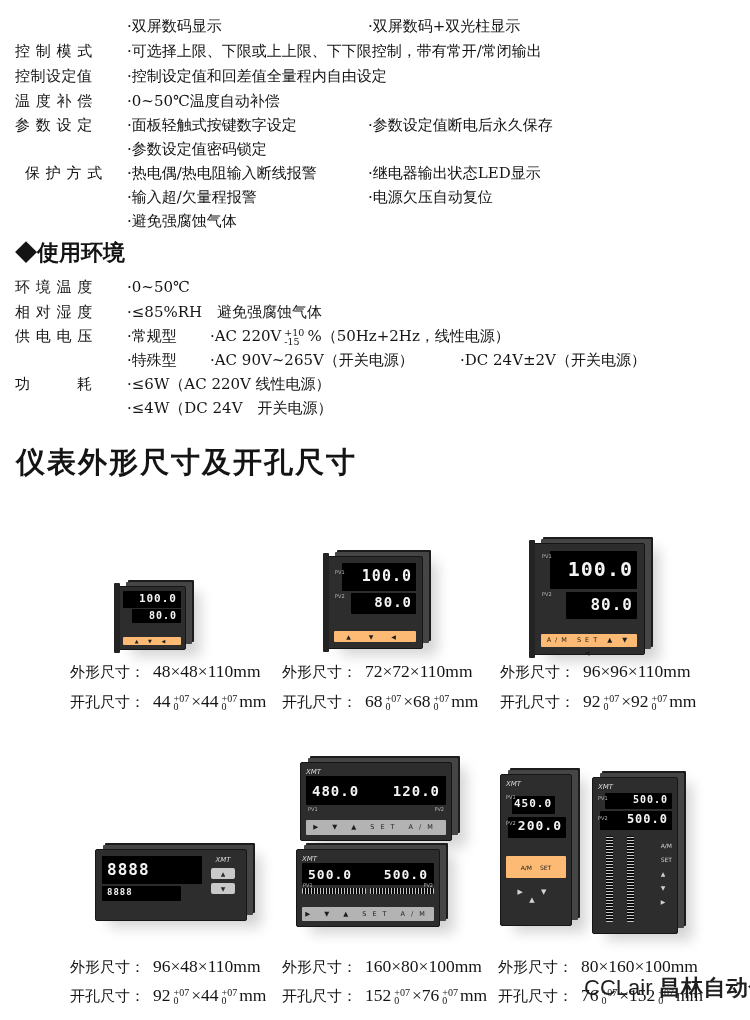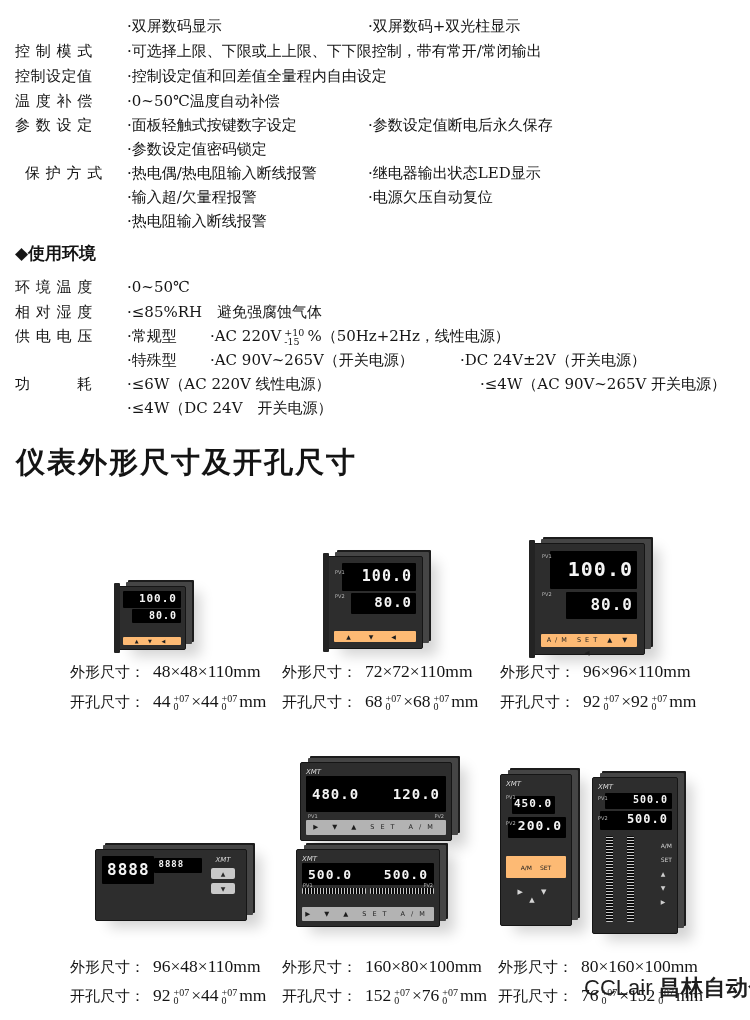--- a/index.html
+++ b/index.html
@@ -1,20 +1,20 @@
 <!DOCTYPE html>
 <html><head>
 <meta charset="utf-8">
 <style>
   html,body{margin:0;padding:0;background:#fff;}
   .page{position:relative;width:750px;height:1020px;background:#ffffff;overflow:hidden;
         font-family:"DejaVu Serif","Liberation Serif",serif;color:#141414;}
   .t{position:absolute;font-size:15px;line-height:20px;white-space:nowrap;}
   .lbl{letter-spacing:.5px;}
-  .envhead{font-size:17px;font-weight:bold;}
+  .envhead{font-size:22px;font-weight:bold;font-family:Liberation Serif, serif;}
   .mainhead{font-size:29px;font-weight:800;letter-spacing:2px;
             font-family:"DejaVu Sans","Liberation Sans",sans-serif;}
   
   .tol{display:inline-block;vertical-align:-3px;margin:0 2px 0 3px;}
   .tol i{display:block;font-style:normal;font-size:10px;line-height:8px;
          font-family:"Liberation Serif",serif;color:#141414;}
   .ptol{display:inline-block;vertical-align:-4px;margin:0 3px;}
   .ptol i{display:block;font-style:normal;font-size:9.5px;line-height:9px;}
   .caplbl{font-size:15px;margin-right:8px;text-align:center;}
   .dimval{font-family:"Liberation Serif","DejaVu Serif",serif;font-size:17.5px;}
@@ -65,21 +65,21 @@
   <div class="t lbl" style="left:15px;top:115px">参 数 设 定</div>
   <div class="t" style="left:127px;top:115px">·面板轻触式按键数字设定</div>
   <div class="t" style="left:368px;top:115px">·参数设定值断电后永久保存</div>
   <div class="t" style="left:127px;top:139px">·参数设定值密码锁定</div>
 
   <div class="t lbl" style="left:25px;top:163px">保 护 方 式</div>
   <div class="t" style="left:127px;top:163px">·热电偶/热电阻输入断线报警</div>
   <div class="t" style="left:368px;top:163px">·继电器输出状态LED显示</div>
   <div class="t" style="left:127px;top:187px">·输入超/欠量程报警</div>
   <div class="t" style="left:368px;top:187px">·电源欠压自动复位</div>
-  <div class="t" style="left:127px;top:211px">·热电阻输入断线报警</div>
+  <div class="t" style="left:127px;top:211px">·避免强腐蚀气体</div>
 
   <div class="t envhead" style="left:15px;top:243px">
     <span>◆</span><span>使用环境</span>
   </div>
 
   <div class="t lbl" style="left:15px;top:277px">环 境 温 度</div>
   <div class="t" style="left:127px;top:277px">·0~50℃</div>
 
   <div class="t lbl" style="left:15px;top:302px">相 对 湿 度</div>
   <div class="t" style="left:127px;top:302px">·≤85%RH　避免强腐蚀气体</div>
@@ -88,21 +88,20 @@
   <div class="t" style="left:127px;top:326px">·常规型</div>
   <div class="t" style="left:210px;top:326px">
     <span>·AC 220V</span><span class="ptol"><i>+10</i><i>-15</i></span><span>%（50Hz+2Hz，线性电源）</span>
   </div>
   <div class="t" style="left:127px;top:350px">·特殊型</div>
   <div class="t" style="left:210px;top:350px">·AC 90V~265V（开关电源）</div>
   <div class="t" style="left:460px;top:350px">·DC 24V±2V（开关电源）</div>
 
   <div class="t lbl" style="left:15px;top:374px">功　　　耗</div>
   <div class="t" style="left:127px;top:374px">·≤6W（AC 220V 线性电源）</div>
-  <div class="t" style="left:480px;top:374px">·≤4W（AC 90V~265V 开关电源）</div>
   <div class="t" style="left:127px;top:398px">·≤4W（DC 24V　开关电源）</div>
 
   <div class="t mainhead" style="left:16px;top:452px">仪表外形尺寸及开孔尺寸</div>
 
   <div class="meter" style="left:118px;top:586px;width:66px;height:62px">
     <div class="flange"></div>
     <div class="face">
       <div class="disp" style="height:16px;font-size:11px">100.0</div>
       <div class="disp" style="height:13px;font-size:10px;width:75%;margin:1px 0 0 auto">80.0</div>
       <div class="strip" style="margin-top:auto;height:8px;font-size:5px;line-height:8px;letter-spacing:4px">▲ ▼ ◀</div>
@@ -147,36 +146,36 @@
 
   <div class="t" style="left:500px;top:661px">
     <span class="caplbl">外形尺寸：</span><span class="dimval">96×96×110mm</span>
   </div>
   <div class="t" style="left:500px;top:691px">
     <span class="caplbl">开孔尺寸：</span><span class="dimval">92</span><span class="tol"><i>+07</i><i>0</i></span><span class="dimval">×</span><span class="dimval">92</span><span class="tol"><i>+07</i><i>0</i></span><span class="dimval">mm</span>
   </div>
 
   <div class="meter" style="left:95px;top:849px;width:150px;height:70px">
     <div class="face" style="inset:6px;flex-direction:row">
-      <div style="flex:1;display:flex;flex-direction:row">
+      <div style="flex:1;display:flex;flex-direction:column">
         <div class="disp" style="height:24px;font-size:16px;text-align:left;padding-left:5px;padding-top:4px">8888</div>
         <div class="disp" style="height:14px;font-size:9px;width:70%;text-align:left;padding-left:5px;margin-top:2px">8888</div>
       </div>
       <div style="width:34px;display:flex;flex-direction:column;align-items:center;padding-left:4px">
         <div class="brand">XMT</div>
         <div class="btn" style="width:24px;height:11px;margin-top:4px">▲</div>
         <div class="btn" style="width:24px;height:11px;margin-top:4px">▼</div>
       </div>
     </div>
   </div>
 
   <div class="meter" style="left:300px;top:762px;width:150px;height:77px">
     <div class="face" style="inset:5px">
       <div class="brand">XMT</div>
-      <div class="disp" style="height:36px;font-size:14px;display:flex;justify-content:space-between;align-items:center;padding:0 6px">
+      <div class="disp" style="height:29px;font-size:14px;display:flex;justify-content:space-between;align-items:center;padding:0 6px">
         <span>480.0</span>
         <span>120.0</span>
       </div>
       <div style="position:relative;height:7px">
         <span class="tinylab" style="left:2px;top:1px">PV1</span>
         <span class="tinylab" style="right:2px;top:1px">PV2</span>
       </div>
       <div class="gstrip" style="margin-top:auto;height:15px;font-size:6.5px;line-height:15px;letter-spacing:6px">▶ ▼ ▲ SET A/M</div>
     </div>
   </div>

